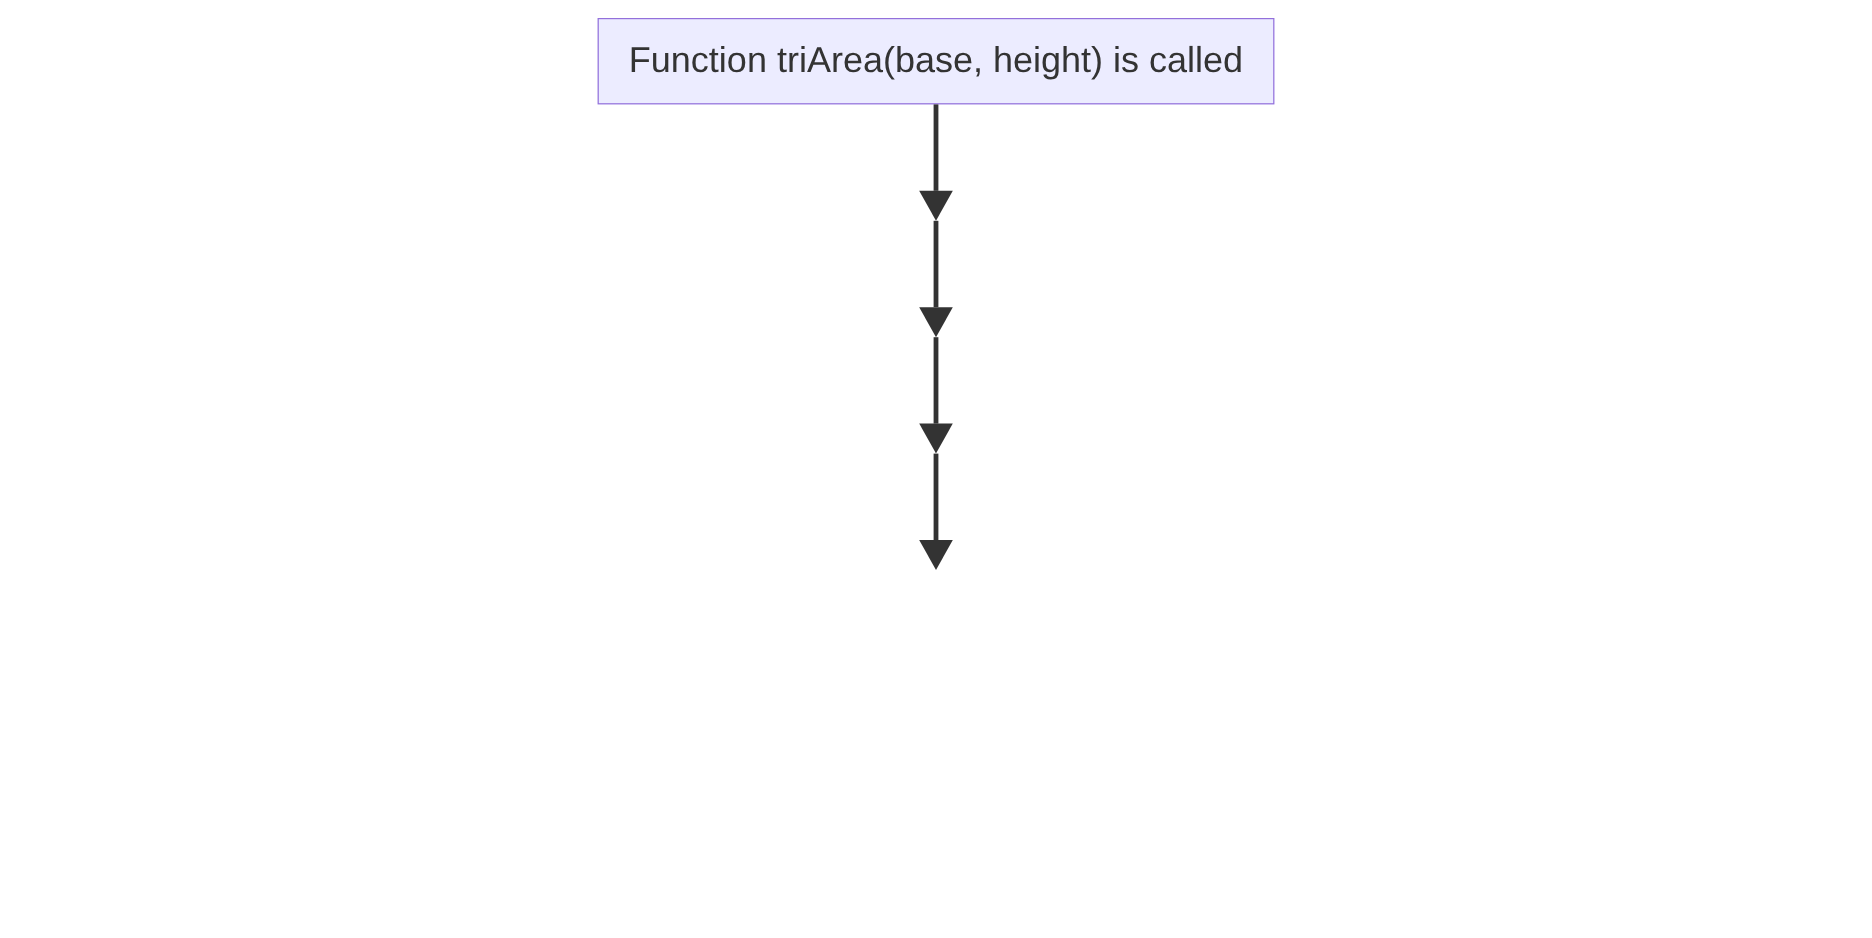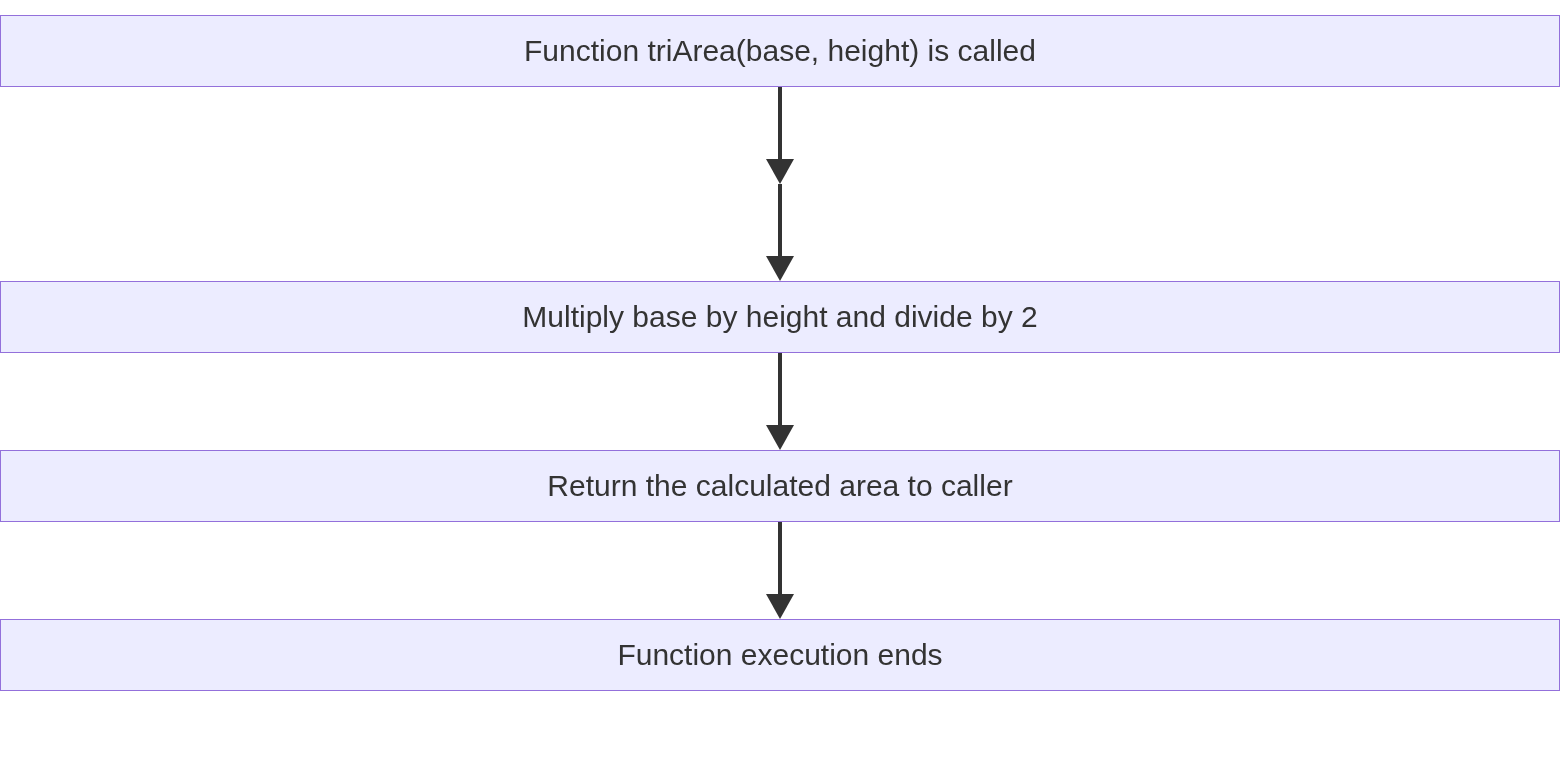--- a/index.html
+++ b/index.html
@@ -16,20 +16,21 @@
     background: var(--background);
     font-family: "Liberation Sans", "DejaVu Sans", sans-serif;
     overflow: hidden;
   }
   .canvas {
     position: relative;
     width: 1560px;
     height: 782px;
     display: flex;
     flex-direction: column;
+    align-items: center;
     padding-top: 15px;
   }
   .node {
     background: var(--node-fill);
     border: 1.5px solid var(--node-border);
     color: var(--node-text);
     font-size: 30px;
     line-height: 36px;
     padding: 17px 25px;
     white-space: nowrap;
@@ -67,29 +68,26 @@
     <div class="shaft"></div>
     <div class="head"></div>
   </div>
 
 
   <div class="arrow">
     <div class="shaft"></div>
     <div class="head"></div>
   </div>
 
-  <div class="node">Multiply base by height and divide by 2</div>
 
   <div class="arrow">
     <div class="shaft"></div>
     <div class="head"></div>
   </div>
 
-  <div class="node">Return the calculated area to caller</div>
 
   <div class="arrow">
     <div class="shaft"></div>
     <div class="head"></div>
   </div>
 
-  <div class="node">Function execution ends</div>
 
 </div>
 
 </body></html>

